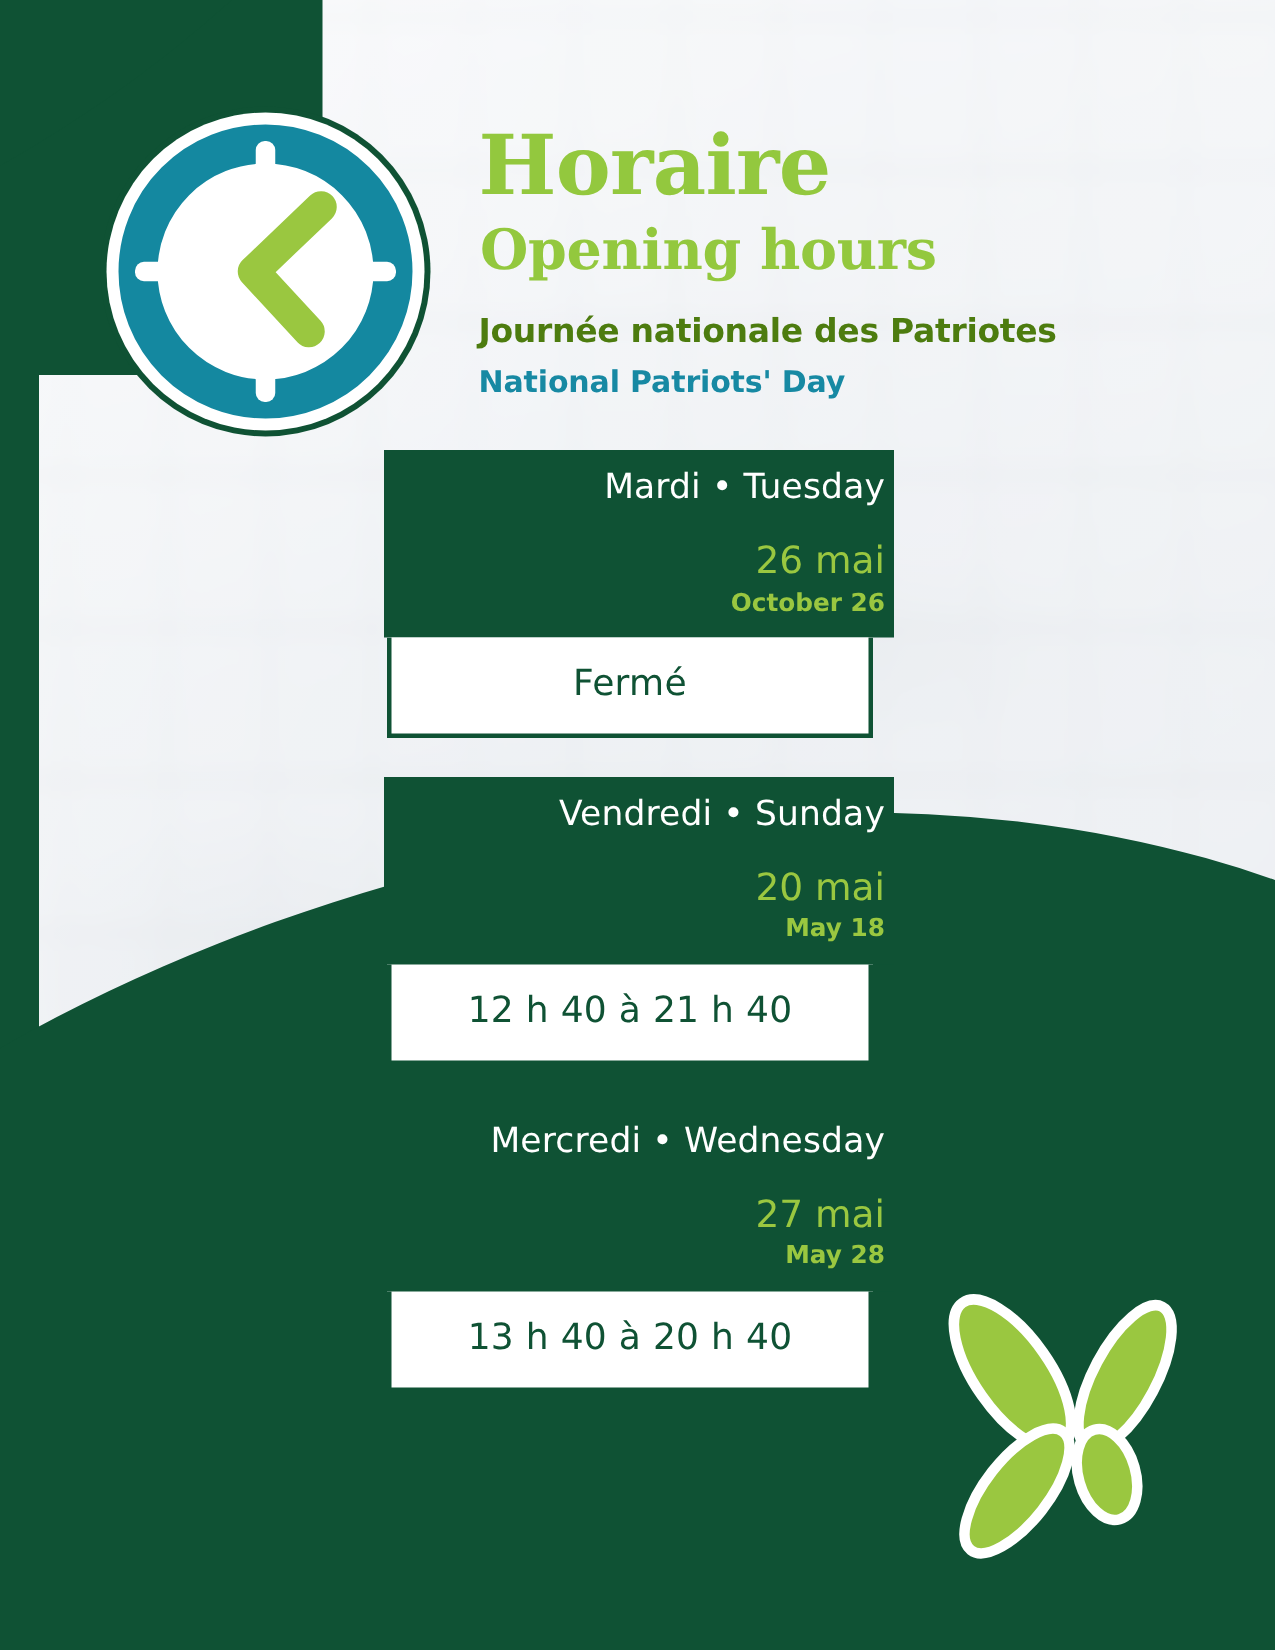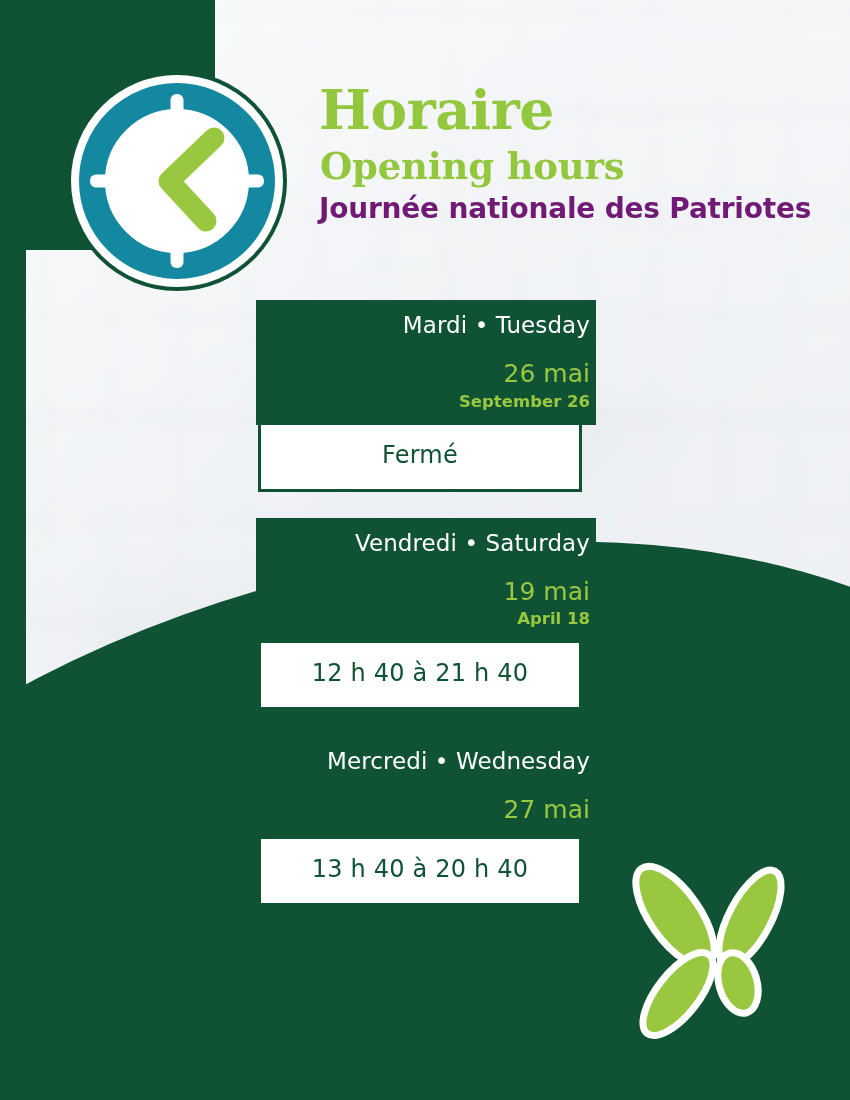--- a/index.html
+++ b/index.html
@@ -130,24 +130,24 @@
     font-weight: bold;
     font-size: 37px;
     line-height: 1.2;
     color: #93c83e;
     letter-spacing: -0.2px;
     margin: 6px 0 0 1px;
   }
   .sub-fr {
     font-family: "DejaVu Sans", "Liberation Sans", sans-serif;
     font-weight: bold;
-    font-size: 28px;
+    font-size: 22px;
     line-height: 1.22;
-    color: #701a75;
-    margin: 4px 0 0 0;
+    color: #4d7c0f;
+    margin: 21px 0 0 0;
     letter-spacing: -0.2px;
   }
   .sub-en {
     font-family: "DejaVu Sans", "Liberation Sans", sans-serif;
     font-weight: bold;
     font-size: 20px;
     line-height: 1.25;
     color: #1789a3;
     margin: 6px 0 0 0;
     letter-spacing: -0.1px;
@@ -239,50 +239,52 @@
       <rect x="172" y="104.5" width="26" height="13" rx="6" fill="#ffffff"></rect>
 
       <path d="M148 68 L103 111 L140 151" fill="none" stroke="#9ac740" stroke-width="21" stroke-linecap="round" stroke-linejoin="round"></path>
     </svg>
   </div>
 
   <div class="header">
     <div class="title-fr">Horaire</div>
     <div class="title-en">Opening hours</div>
     <div class="sub-fr">Journée nationale des Patriotes</div>
+    <div class="sub-en">National Patriots' Day</div>
   </div>
 
   <div class="cards">
 
     <div class="card">
       <div class="card-head">
         <div class="card-day">Mardi • Tuesday</div>
         <div class="card-date-fr">26 mai</div>
-        <div class="card-date-en">September 26</div>
+        <div class="card-date-en">October 26</div>
       </div>
       <div class="card-body">
         <div class="card-hours">Fermé</div>
       </div>
     </div>
 
     <div class="card">
       <div class="card-head">
-        <div class="card-day">Vendredi • Saturday</div>
-        <div class="card-date-fr">19 mai</div>
-        <div class="card-date-en">April 18</div>
+        <div class="card-day">Vendredi • Sunday</div>
+        <div class="card-date-fr">20 mai</div>
+        <div class="card-date-en">May 18</div>
       </div>
       <div class="card-body">
         <div class="card-hours">12 h 40 à 21 h 40</div>
       </div>
     </div>
 
     <div class="card">
       <div class="card-head">
         <div class="card-day">Mercredi • Wednesday</div>
         <div class="card-date-fr">27 mai</div>
+        <div class="card-date-en">May 28</div>
       </div>
       <div class="card-body">
         <div class="card-hours">13 h 40 à 20 h 40</div>
       </div>
     </div>
 
   </div>
 
   <div class="butterfly">
     <svg viewBox="0 0 200 200" width="200" height="200" aria-hidden="true">

